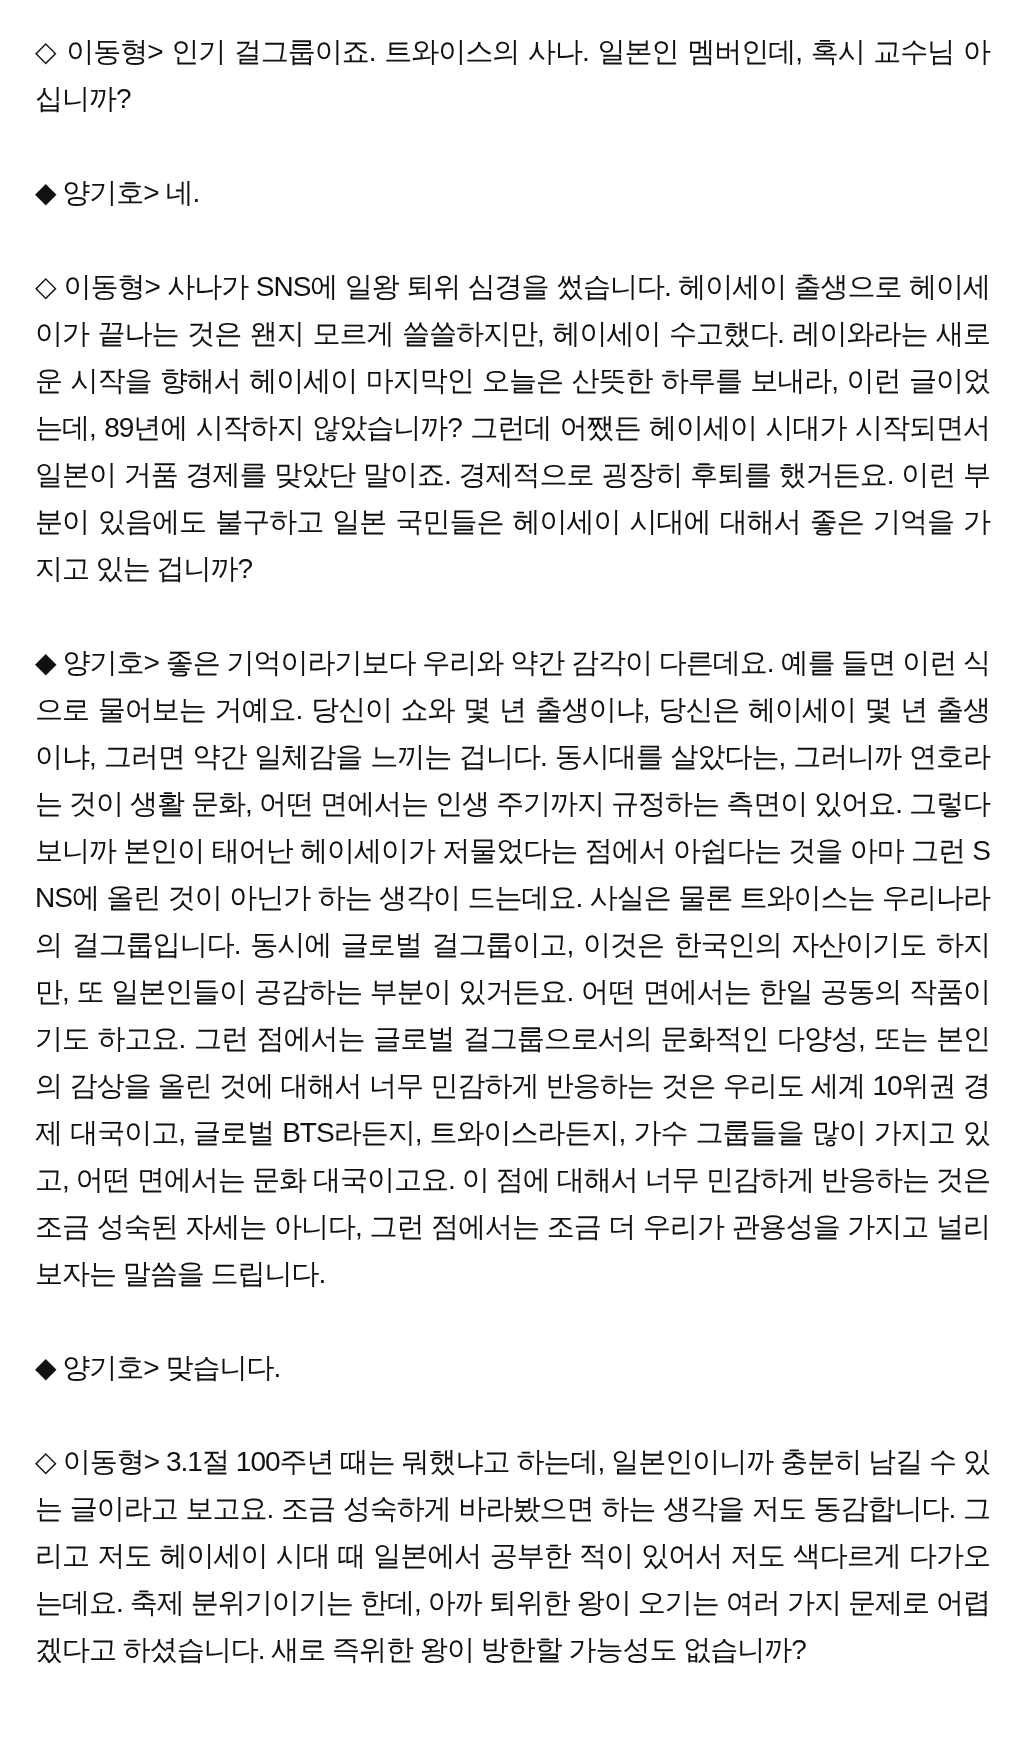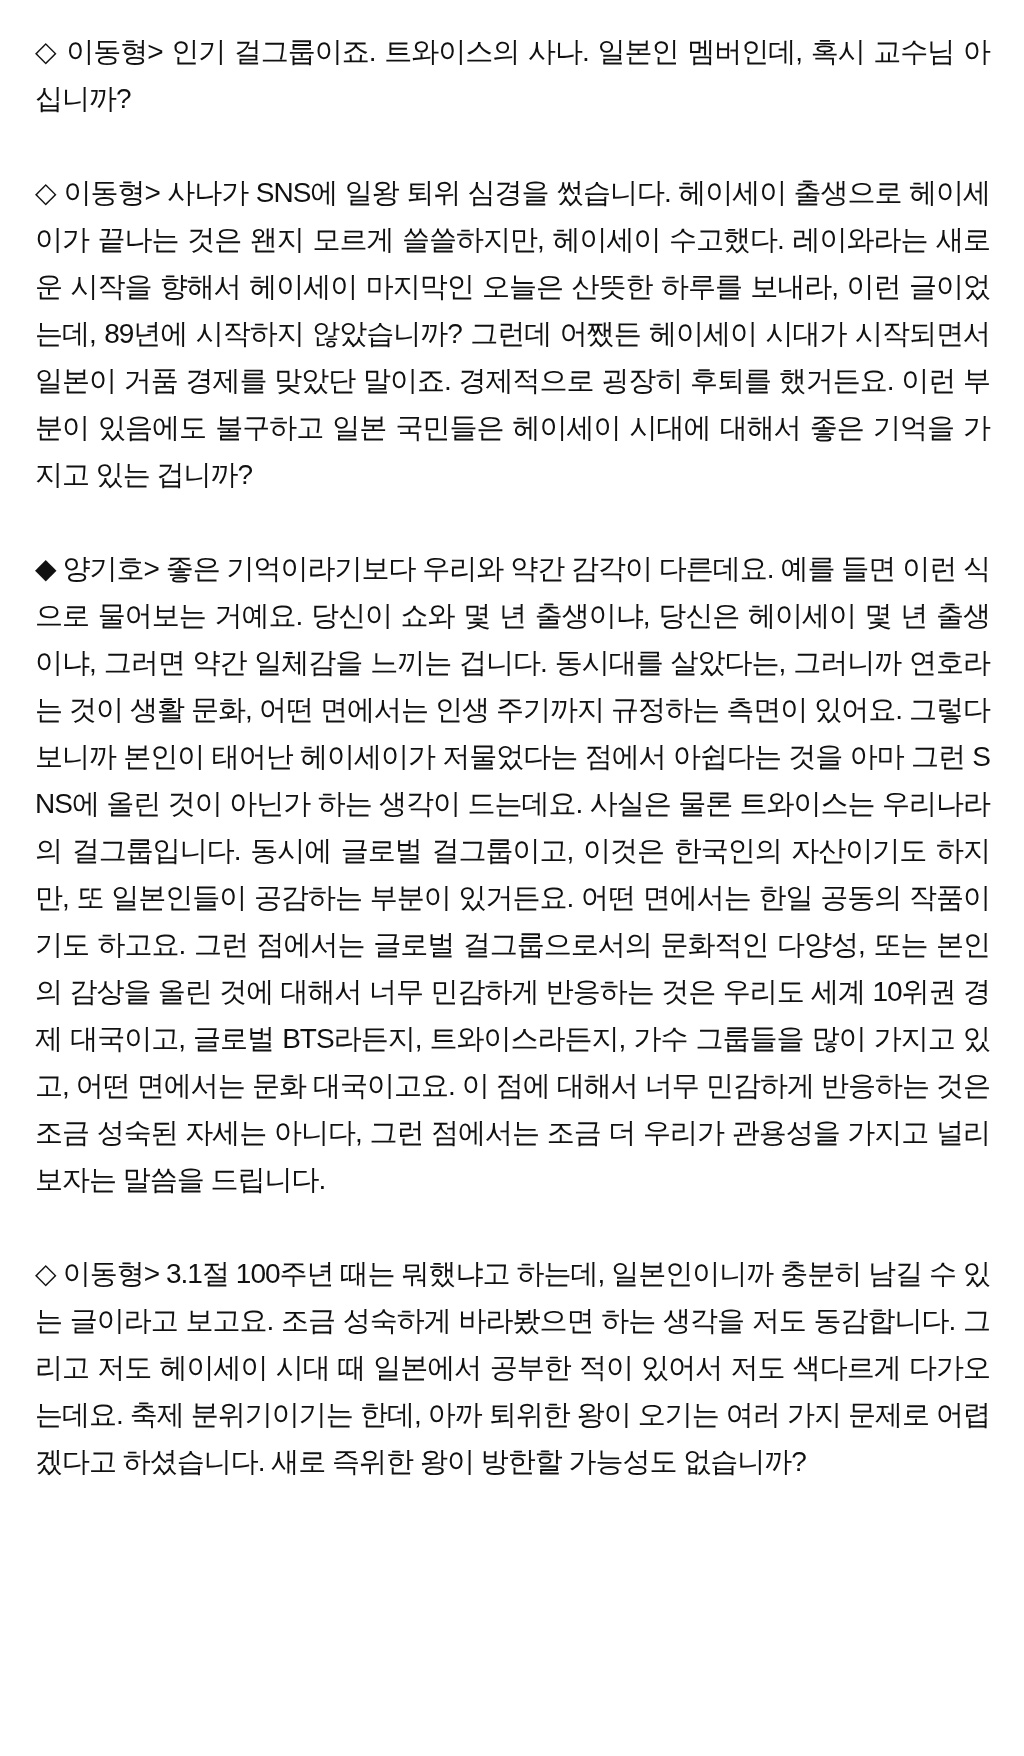--- a/index.html
+++ b/index.html
@@ -37,16 +37,18 @@
   }
   .speech {
     display: inline;
   }
 </style>
 </head>
 <body>
 
 <main class="transcript">
     <p class="paragraph"><span class="marker">◇</span><span class="speaker"> 이동형&gt; </span><span class="speech">인기 걸그룹이죠. 트와이스의 사나. 일본인 멤버인데, 혹시 교수님 아십니까?</span></p>
+    <p class="paragraph"><span class="marker">◆</span><span class="speaker"> 양기호&gt; </span><span class="speech">네.</span></p>
     <p class="paragraph"><span class="marker">◇</span><span class="speaker"> 이동형&gt; </span><span class="speech">사나가 SNS에 일왕 퇴위 심경을 썼습니다. 헤이세이 출생으로 헤이세이가 끝나는 것은 왠지 모르게 쓸쓸하지만, 헤이세이 수고했다. 레이와라는 새로운 시작을 향해서 헤이세이 마지막인 오늘은 산뜻한 하루를 보내라, 이런 글이었는데, 89년에 시작하지 않았습니까? 그런데 어쨌든 헤이세이 시대가 시작되면서 일본이 거품 경제를 맞았단 말이죠. 경제적으로 굉장히 후퇴를 했거든요. 이런 부분이 있음에도 불구하고 일본 국민들은 헤이세이 시대에 대해서 좋은 기억을 가지고 있는 겁니까?</span></p>
     <p class="paragraph"><span class="marker">◆</span><span class="speaker"> 양기호&gt; </span><span class="speech">좋은 기억이라기보다 우리와 약간 감각이 다른데요. 예를 들면 이런 식으로 물어보는 거예요. 당신이 쇼와 몇 년 출생이냐, 당신은 헤이세이 몇 년 출생이냐, 그러면 약간 일체감을 느끼는 겁니다. 동시대를 살았다는, 그러니까 연호라는 것이 생활 문화, 어떤 면에서는 인생 주기까지 규정하는 측면이 있어요. 그렇다 보니까 본인이 태어난 헤이세이가 저물었다는 점에서 아쉽다는 것을 아마 그런 SNS에 올린 것이 아닌가 하는 생각이 드는데요. 사실은 물론 트와이스는 우리나라의 걸그룹입니다. 동시에 글로벌 걸그룹이고, 이것은 한국인의 자산이기도 하지만, 또 일본인들이 공감하는 부분이 있거든요. 어떤 면에서는 한일 공동의 작품이기도 하고요. 그런 점에서는 글로벌 걸그룹으로서의 문화적인 다양성, 또는 본인의 감상을 올린 것에 대해서 너무 민감하게 반응하는 것은 우리도 세계 10위권 경제 대국이고, 글로벌 BTS라든지, 트와이스라든지, 가수 그룹들을 많이 가지고 있고, 어떤 면에서는 문화 대국이고요. 이 점에 대해서 너무 민감하게 반응하는 것은 조금 성숙된 자세는 아니다, 그런 점에서는 조금 더 우리가 관용성을 가지고 널리 보자는 말씀을 드립니다.</span></p>
+    <p class="paragraph"><span class="marker">◆</span><span class="speaker"> 양기호&gt; </span><span class="speech">맞습니다.</span></p>
     <p class="paragraph"><span class="marker">◇</span><span class="speaker"> 이동형&gt; </span><span class="speech">3.1절 100주년 때는 뭐했냐고 하는데, 일본인이니까 충분히 남길 수 있는 글이라고 보고요. 조금 성숙하게 바라봤으면 하는 생각을 저도 동감합니다. 그리고 저도 헤이세이 시대 때 일본에서 공부한 적이 있어서 저도 색다르게 다가오는데요. 축제 분위기이기는 한데, 아까 퇴위한 왕이 오기는 여러 가지 문제로 어렵겠다고 하셨습니다. 새로 즉위한 왕이 방한할 가능성도 없습니까?</span></p>
   </main>
 
 </body></html>

